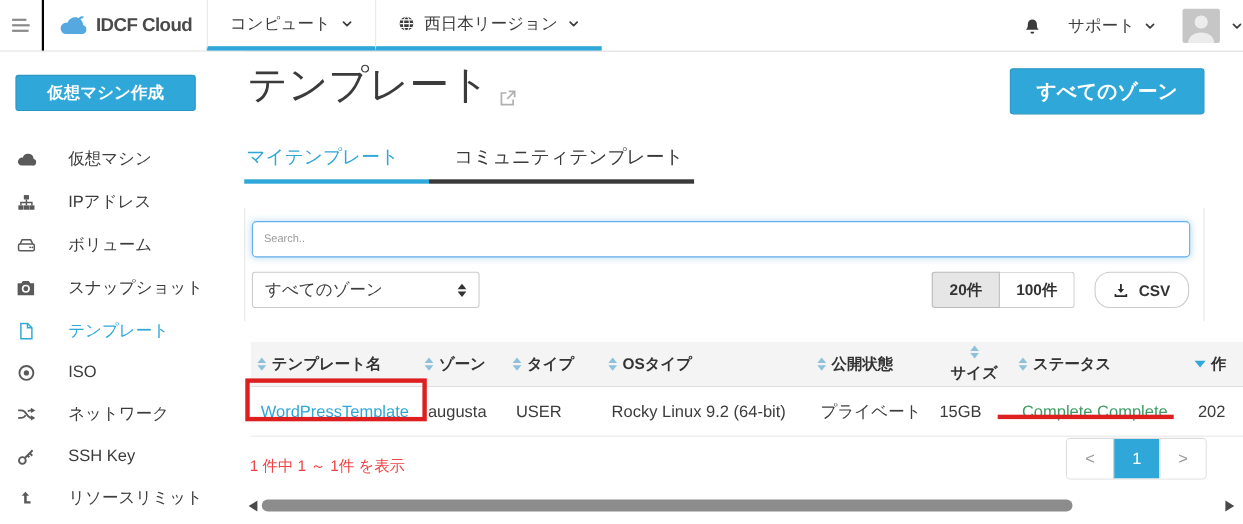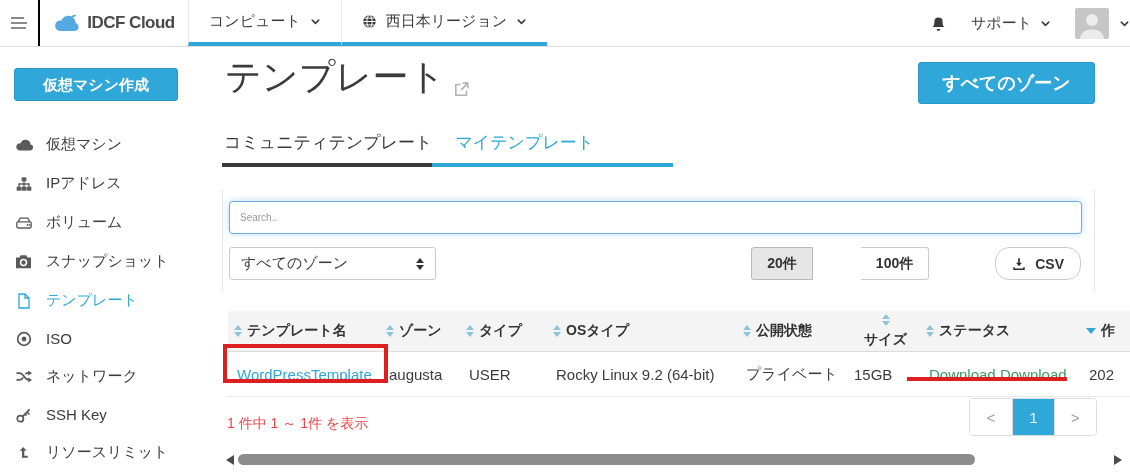--- a/index.html
+++ b/index.html
@@ -26,21 +26,21 @@
   .avatar { width:34px; height:31px; background:#c6c6c6; border-radius:2px; overflow:hidden; display:flex; align-items:flex-end; justify-content:center; }
   .icon { display:inline-flex; line-height:0; }
   .icon svg { display:block; }
 
   
   .sidebar { position:absolute; top:47px; left:0; width:222px; bottom:0; background:#fff; }
   .create-btn { display:block; margin:21px 0 0 14px; width:164px; height:33px; background:#2fa7d8;
                 color:#fff; font-weight:bold; font-size:15px; border:1px solid #2a97c4; border-radius:3px;
                 text-align:center; line-height:31px; cursor:pointer; }
   .side-menu { margin-top:24px; }
-  .side-item { display:flex; align-items:center; gap:13px; padding:10px 14px; font-size:15px; color:#3c3c3c; cursor:pointer; }
+  .side-item { display:flex; align-items:center; gap:29px; padding:10px 14px; font-size:15px; color:#3c3c3c; cursor:pointer; }
   .side-item .side-icon { width:19px; color:#5a5a5a; justify-content:center; }
   .side-item.active { color:#2fa7d8; }
   .side-item.active .side-icon { color:#2fa7d8; }
 
   
   .main { position:absolute; left:222px; top:47px; right:0; bottom:0; }
   .title-row { position:relative; height:62px; }
   .page-title { position:absolute; left:3px; top:6px; font-size:36px; font-weight:400; color:#3b3b3b; }
   .title-ext { position:absolute; left:231px; top:34px; color:#b0b0b0; }
   .create-template-btn { position:absolute; top:15px; right:35px; width:177px; height:42px; background:#2fa7d8;
@@ -63,21 +63,21 @@
   .zone-select { width:207px; height:33px; border:1px solid #ccc; border-radius:3px; background:#fff;
                  display:flex; align-items:center; justify-content:space-between; padding:0 11px;
                  font-size:15px; cursor:pointer; }
   .updown { display:flex; flex-direction:column; gap:2px; }
   .updown i { width:0; height:0; border-left:4px solid transparent; border-right:4px solid transparent; }
   .updown .u { border-bottom:5px solid #333; }
   .updown .d { border-top:5px solid #333; }
   .right-controls { margin-left:auto; display:flex; align-items:center; gap:18px; }
   .btn-group { display:flex; }
   .btn { height:33px; background:#fff; border:1px solid #ccc; font-size:14px; font-weight:bold; color:#333;
-         display:flex; align-items:center; justify-content:center; padding:0 15px; cursor:pointer; font-family:inherit;margin-left:48px; }
+         display:flex; align-items:center; justify-content:center; padding:0 15px; cursor:pointer; font-family:inherit; }
   .btn-group .btn:first-child { border-radius:3px 0 0 3px; }
   .btn-group .btn + .btn { border-left:none; border-radius:0 3px 3px 0; }
   .btn.active { background:#e6e6e6; border-color:#b9b9b9; }
   .csv-btn { border-radius:14px; gap:9px; padding:0 16px; }
 
   
   .tmpl-table { margin-top:19px; margin-left:6px; width:990px; }
   .thead { display:flex; align-items:center; background:#f4f4f4; border-bottom:1px solid #dcdcdc; height:41px; }
   .th { display:flex; align-items:center; gap:5px; font-size:14px; font-weight:bold; color:#333; padding-left:6px; }
   .trow { display:flex; align-items:center; height:45px; border-bottom:1px solid #e8e8e8; font-size:15px; background:#fff; }
@@ -295,22 +295,22 @@
       <span class="title-ext icon">
         <svg width="17" height="17" viewBox="0 0 24 24">
           <path d="M10.5 5H4v15h15v-6.5" fill="none" stroke="#b0b0b0" stroke-width="2.2"></path>
           <path d="M13.5 3H21v7.5M21 3l-9.5 9.5" fill="none" stroke="#b0b0b0" stroke-width="2.2"></path>
         </svg>
       </span>
       <div class="create-template-btn">すべてのゾーン</div>
     </div>
 
     <div class="tabs" id="tabs">
+        <div class="tab active">マイテンプレート</div>
         <div class="tab">コミュニティテンプレート</div>
-        <div class="tab active">マイテンプレート</div>
       </div>
 
     <div class="filter-panel">
       <input class="search-input" type="text" placeholder="Search.." style="">
       <div class="filter-row">
         <div class="zone-select">
           <span>すべてのゾーン</span>
           <span class="updown">
               <i class="u"></i>
               <i class="d"></i>
@@ -391,21 +391,21 @@
           </div>
         </div>
       <div id="tbody">
           <div class="trow">
             <div class="td cell-link">WordPressTemplate</div>
             <div class="td">augusta</div>
             <div class="td">USER</div>
             <div class="td">Rocky Linux 9.2 (64-bit)</div>
             <div class="td">プライベート</div>
             <div class="td">15GB</div>
-            <div class="td cell-status">Download Download</div>
+            <div class="td cell-status">Complete Complete</div>
             <div class="td">202</div>
           </div>
         </div>
     </div>
 
     <div class="info-text">1 件中 1 ～ 1件 を表示</div>
 
     <div class="pagination">
       <div class="page-cell">&lt;</div>
       <div class="page-cell current">1</div>

